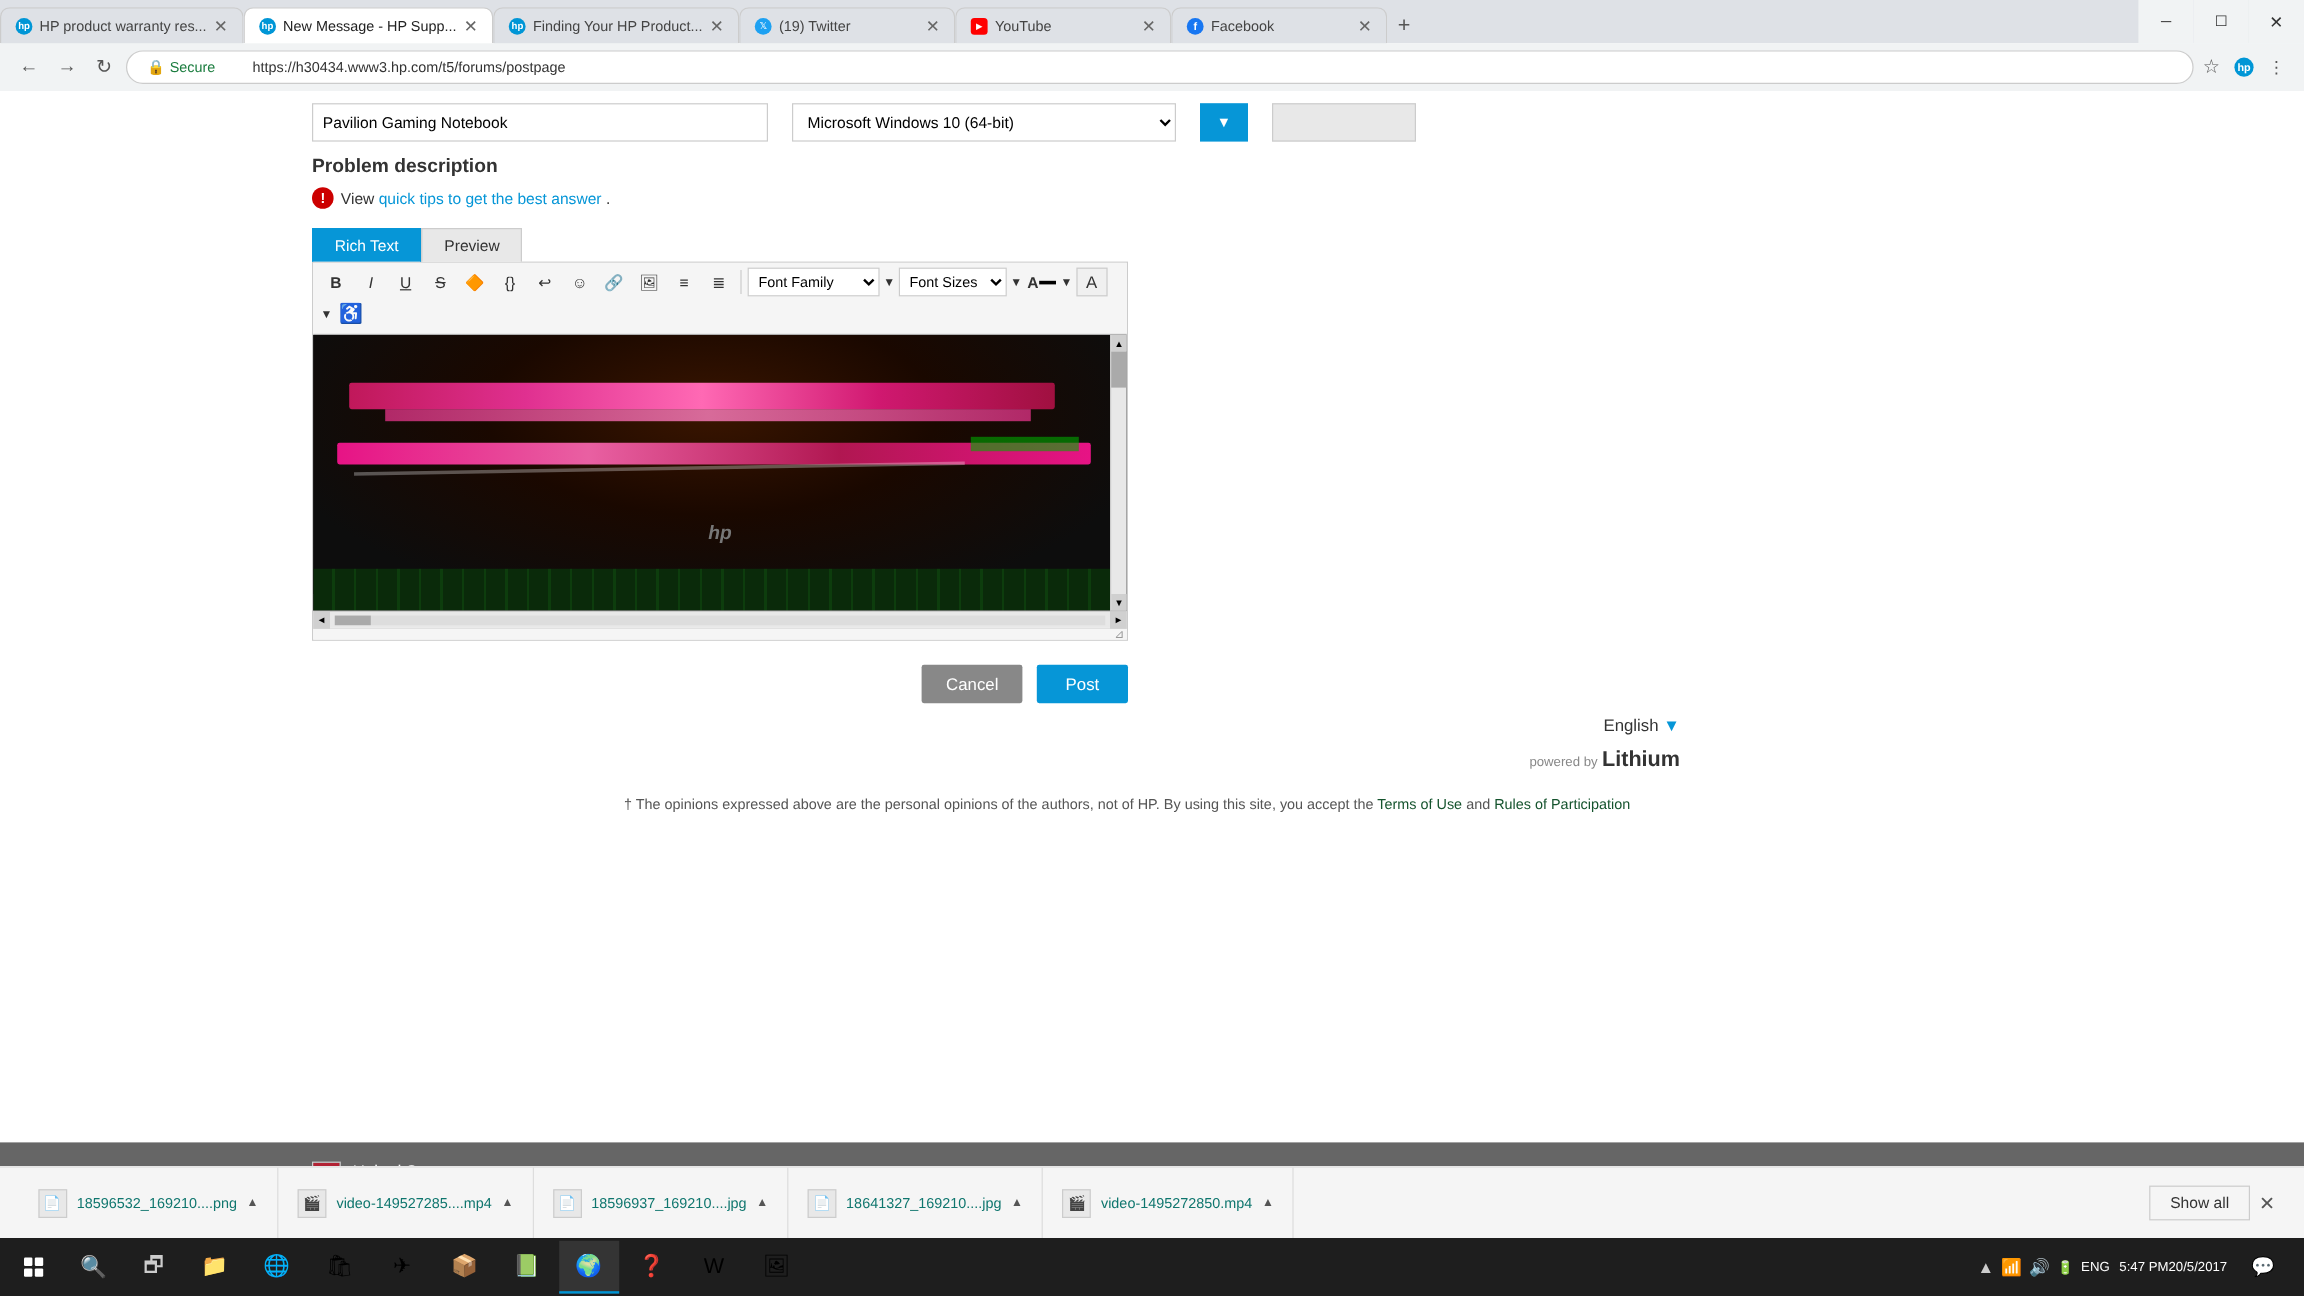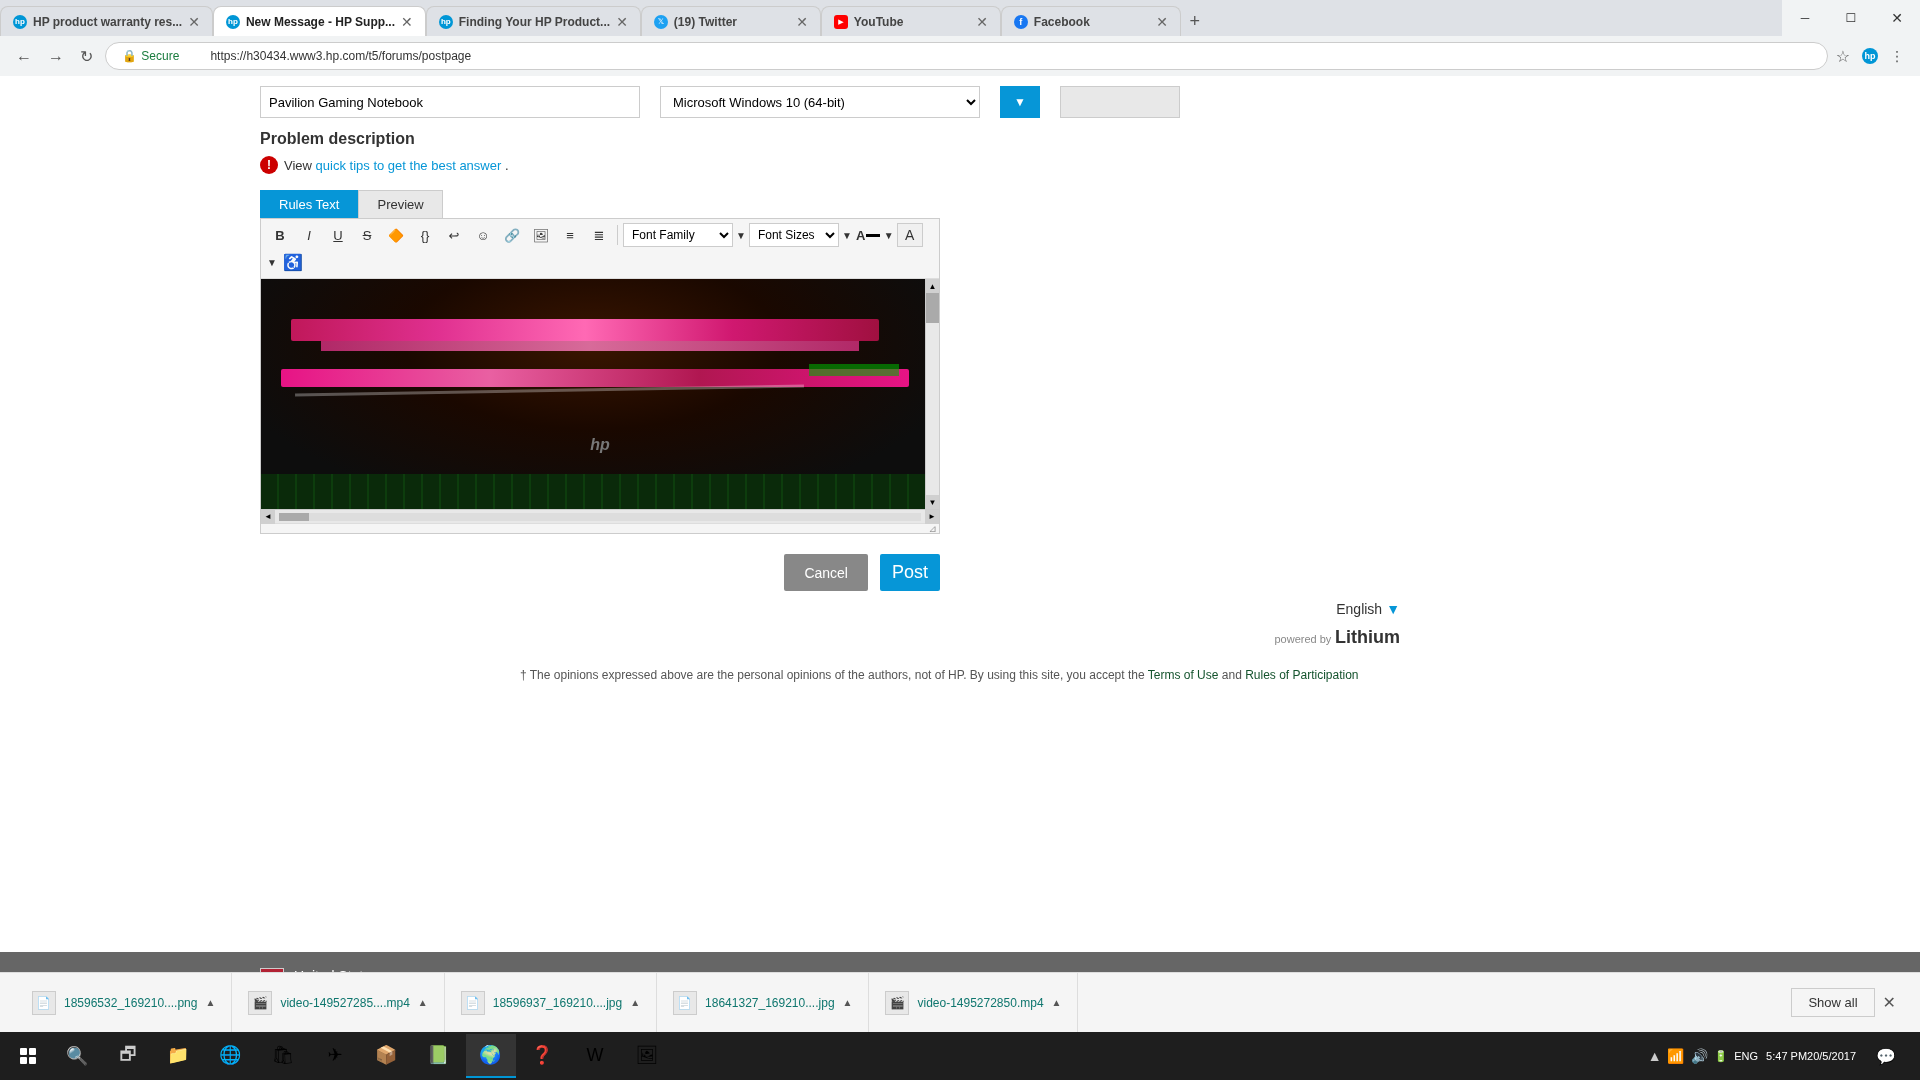--- a/index.html
+++ b/index.html
@@ -31,21 +31,20 @@
     .tab.active {
       background: #fff;
       color: #222;
       z-index: 2;
     }
     .tab-title {
       overflow: hidden;
       text-overflow: ellipsis;
       white-space: nowrap;
       flex: 1;
-      font-weight: bold;
     }
     .tab-close {
       font-size: 14px;
       color: #666;
       cursor: pointer;
       flex-shrink: 0;
     }
     .new-tab-btn {
       width: 28px;
       height: 30px;
@@ -366,25 +365,25 @@
       padding: 8px 20px;
       background: #888;
       color: #fff;
       border: none;
       font-size: 14px;
       cursor: pointer;
       border-radius: 2px;
     }
 
     .btn-post {
-      padding: 8px 12px;
+      padding: 8px 24px;
       background: #0696d7;
       color: #fff;
       border: none;
-      font-size: 18px;
+      font-size: 14px;
       cursor: pointer;
       border-radius: 2px;
     }
 
     .language-selector {
       display: flex;
       align-items: flex-end;
       justify-content: flex-end;
       gap: 4px;
       font-size: 14px;
@@ -774,21 +773,21 @@
         <div class="view-tips">
           <div class="error-icon">!</div>
           <span class="tips-text">
             <span>View</span>
             <a href="#" class="tips-link">quick tips to get the best answer</a>
             <span>.</span>
           </span>
         </div>
 
         <div class="editor-tabs">
-          <div class="editor-tab active">Rules Text</div>
+          <div class="editor-tab active">Rich Text</div>
           <div class="editor-tab">Preview</div>
         </div>
 
         <div class="editor-container">
 
           <div class="editor-toolbar">
             <button class="toolbar-btn">
                 <strong>B</strong>
               </button>
             <button class="toolbar-btn">

